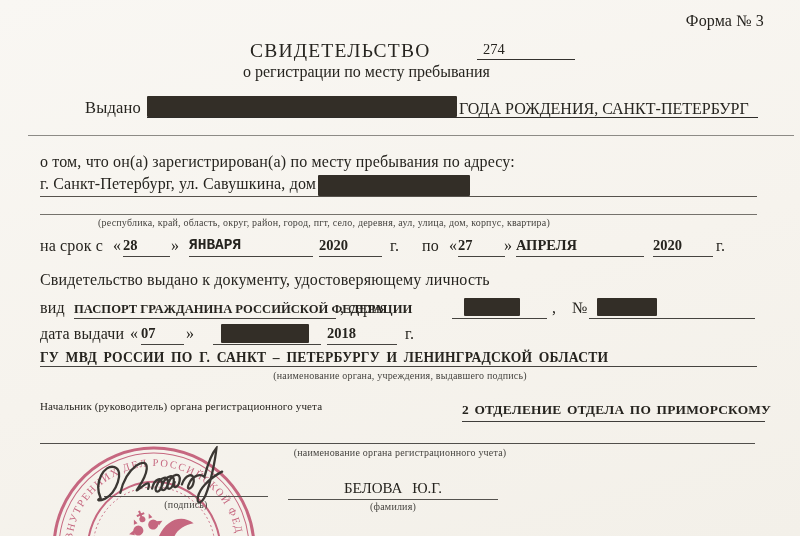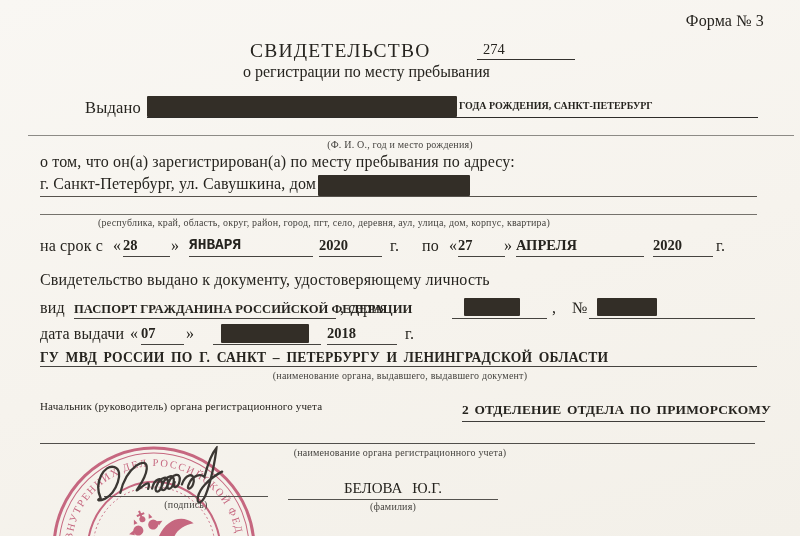--- a/index.html
+++ b/index.html
@@ -27,25 +27,24 @@
 <div id="page">
 
   <div class="abs body-text" style="right:36px;top:12px;font-size:16px;">Форма № 3</div>
 
   <div class="abs" style="left:250px;top:40px;font-size:19.5px;letter-spacing:1.2px;white-space:nowrap;">СВИДЕТЕЛЬСТВО</div>
   <div class="abs" style="left:477px;top:41px;width:92px;border-bottom:1.6px solid #33312e;padding:0 0 1px 6px;font-size:14.5px;">274</div>
   <div class="abs" style="left:243px;top:63px;font-size:16px;white-space:nowrap;">о регистрации по месту пребывания</div>
 
   <div class="abs body-text" style="left:85px;top:98px;font-size:16.5px;">Выдано</div>
   <div class="redact" style="left:147px;top:96px;width:310px;height:21px;"></div>
-  <div class="abs" style="left:459px;top:100px;font-weight:bold;font-size:10px;white-space:nowrap;">ГОДА РОЖДЕНИЯ, САНКТ-ПЕТЕРБУРГ</div>
+  <div class="abs" style="left:459px;top:100px;font-weight:normal;font-size:16px;white-space:nowrap;">ГОДА РОЖДЕНИЯ, САНКТ-ПЕТЕРБУРГ</div>
   <div class="abs" style="left:147px;top:117px;width:611px;border-bottom:1.8px solid #2e2c29;"></div>
 
   <div class="abs" style="left:28px;top:135px;width:766px;border-bottom:1.6px solid #8d8b86;"></div>
-  <div class="abs cap center" style="left:0;top:139px;width:800px;">(Ф. И. О., год и место рождения)</div>
 
   <div class="abs body-text" style="left:40px;top:153px;">о том, что он(а) зарегистрирован(а) по месту пребывания по адресу:</div>
 
   <div class="abs body-text" style="left:40px;top:175px;">г. Санкт-Петербург, ул. Савушкина, дом</div>
   <div class="redact" style="left:318px;top:175px;width:152px;height:21px;"></div>
   <div class="abs rule" style="left:40px;top:196px;width:717px;"></div>
 
   <div class="abs rule" style="left:40px;top:214px;width:717px;border-color:#75726c;"></div>
   <div class="abs cap center" style="left:0;top:217px;width:648px;">(республика, край, область, округ, район, город, пгт, село, деревня, аул, улица, дом, корпус, квартира)</div>
 
@@ -83,21 +82,21 @@
   <div class="abs cell val" style="left:141px;top:325px;width:43px;">07</div>
   <div class="abs quote" style="left:186px;top:325px;">»</div>
   <div class="abs cell" style="left:213px;top:324px;width:108px;height:20px;">
       <span class="redact" style="left:8px;top:0;width:88px;height:19px;"></span>
     </div>
   <div class="abs cell val" style="left:327px;top:325px;width:70px;">2018</div>
   <div class="abs body-text" style="left:405px;top:325px;">г.</div>
 
   <div class="abs boldline" style="left:40px;top:350px;word-spacing:3px;">ГУ МВД РОССИИ ПО Г. САНКТ – ПЕТЕРБУРГУ И ЛЕНИНГРАДСКОЙ ОБЛАСТИ</div>
   <div class="abs rule" style="left:40px;top:366px;width:717px;border-color:#45433f;"></div>
-  <div class="abs cap center" style="left:0;top:370px;width:800px;">(наименование органа, выдавшего, выдавшего документ)</div>
+  <div class="abs cap center" style="left:0;top:370px;width:800px;">(наименование органа, учреждения, выдавшего подпись)</div>
 
   <div class="abs body-text" style="left:40px;top:400px;font-size:11px;">Начальник (руководитель) органа регистрационного учета</div>
   <div class="abs boldline" style="left:462px;top:402px;width:303px;border-bottom:1.6px solid #3f3d3a;padding-bottom:3px;word-spacing:2px;font-size:13.4px;">2 ОТДЕЛЕНИЕ ОТДЕЛА ПО ПРИМОРСКОМУ</div>
 
   <div class="abs rule" style="left:40px;top:443px;width:715px;border-color:#514f4b;"></div>
   <div class="abs cap center" style="left:0;top:447px;width:800px;">(наименование органа регистрационного учета)</div>
 
   <svg class="abs" style="left:44px;top:438px;mix-blend-mode:multiply;opacity:.8;" width="220" height="220" viewBox="-110 -110 220 220" aria-hidden="true">
     <g transform="rotate(-22)" stroke="#c2476c" fill="none">
       <circle r="100" stroke-width="3"></circle>

